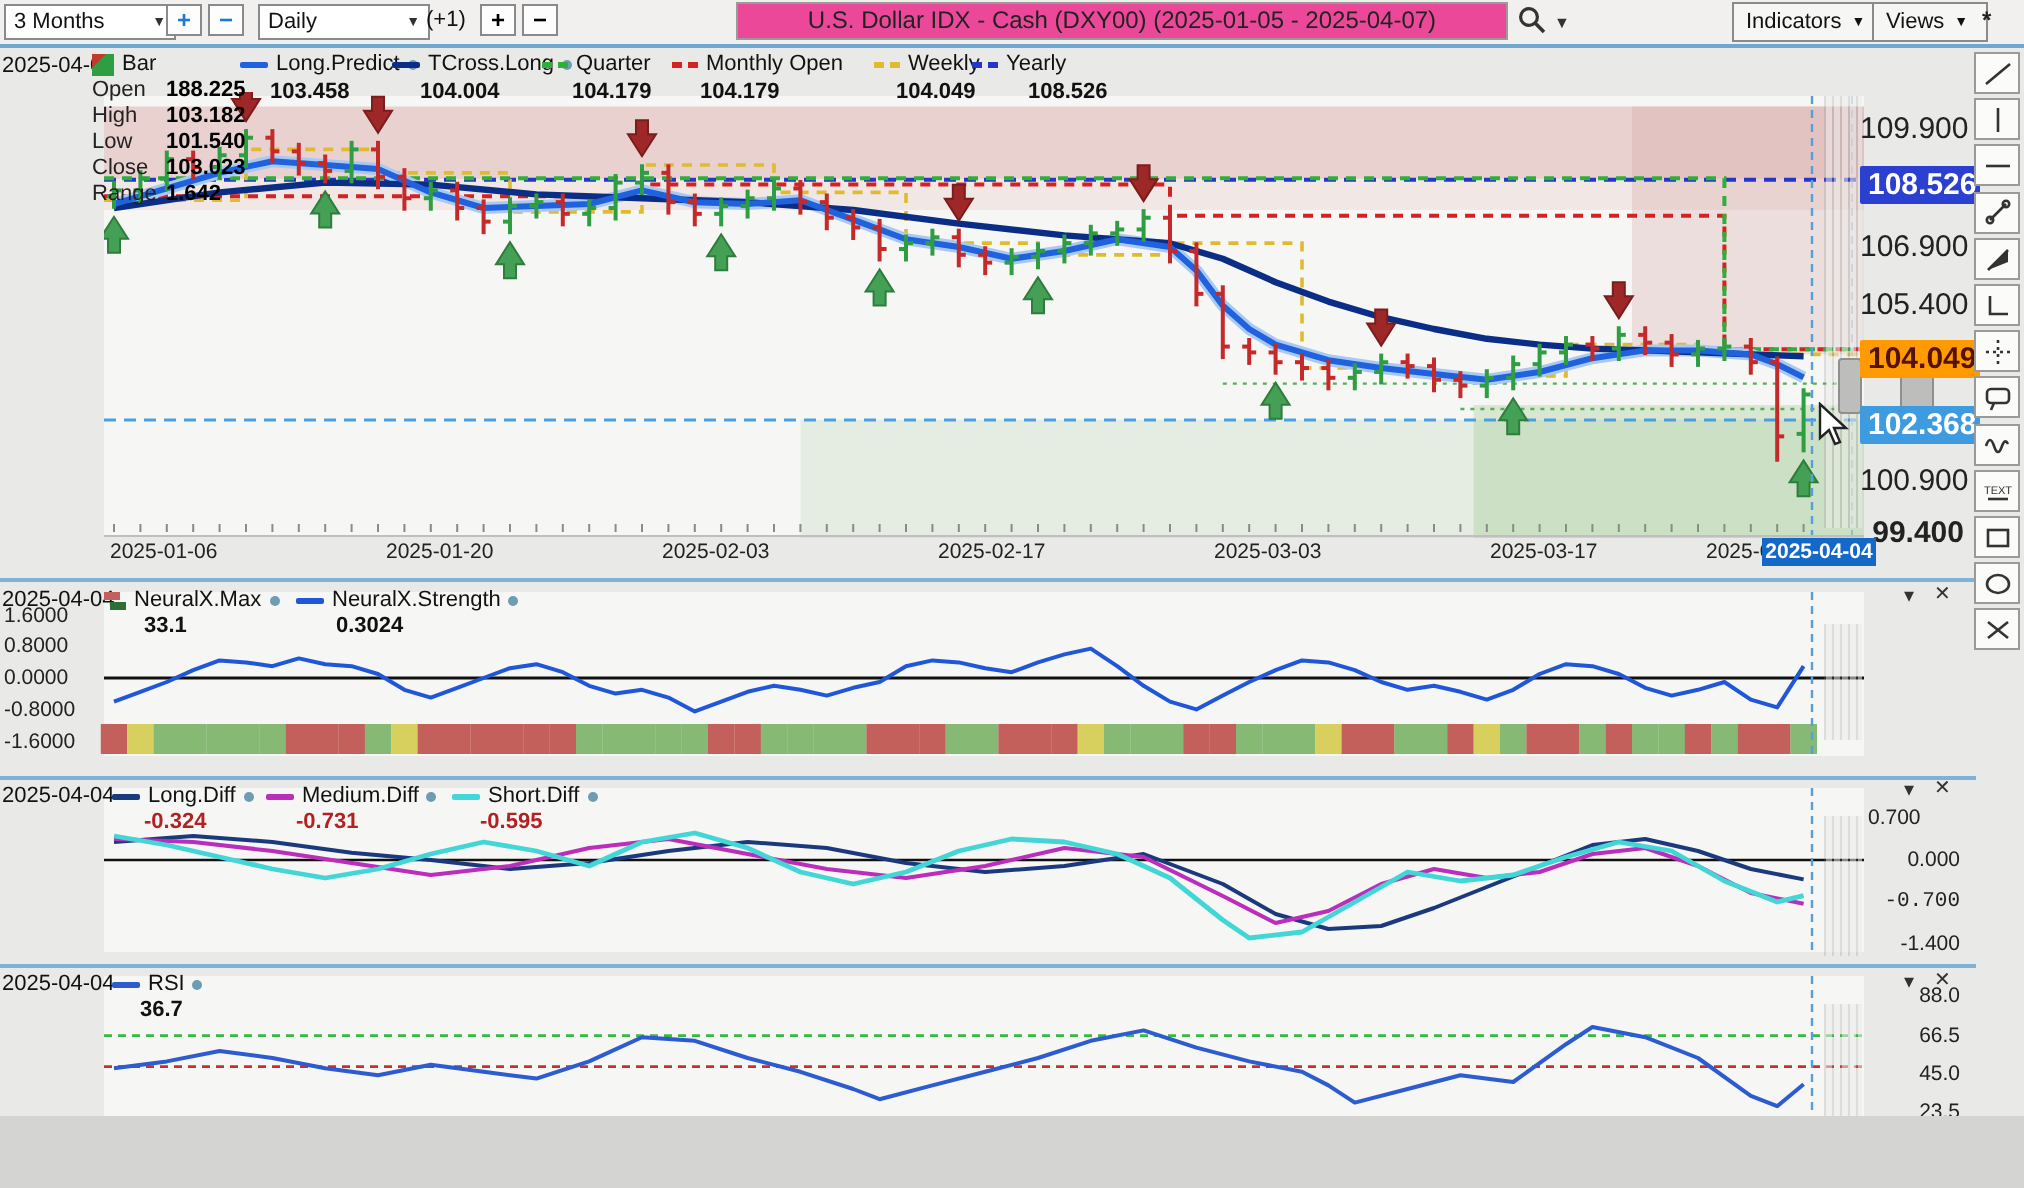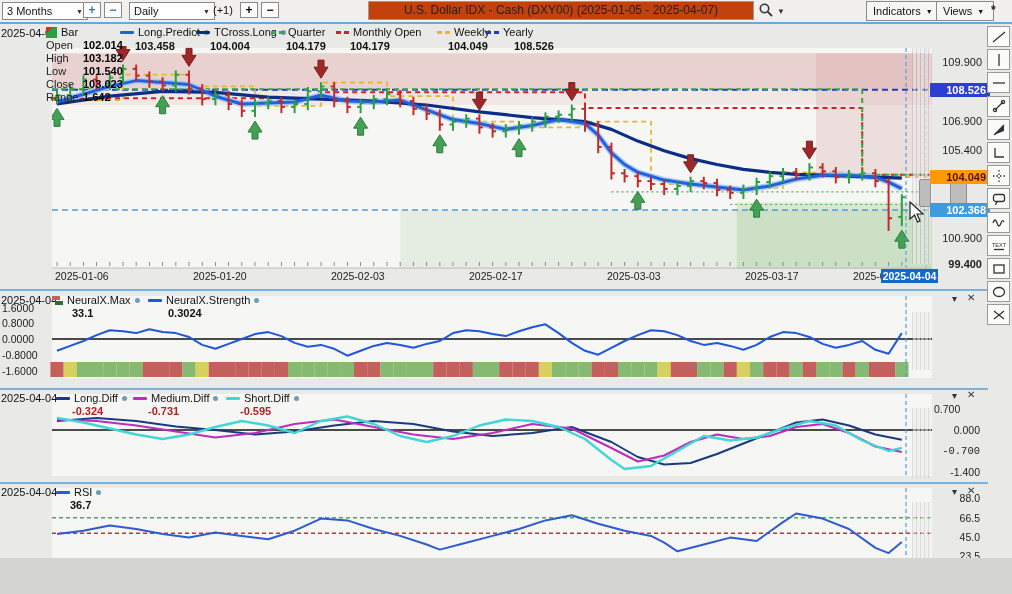--- a/index.html
+++ b/index.html
@@ -5,41 +5,41 @@
   html,body{margin:0;padding:0;background:#d4d4d2;font-family:"Liberation Sans",sans-serif;}
   .app{position:relative;width:1012px;height:558px;background:#e9e9e7;overflow:hidden;font-size:11px;color:#111;}
   .abs{position:absolute;}
   
   .topbar{position:absolute;left:0;top:0;width:1012px;height:22px;background:#f1f0ee;}
   .tbsep{position:absolute;left:0;top:22px;width:1012px;height:2px;background:#6fa7cf;}
   .combo{position:absolute;top:2px;height:16px;background:#fff;border:1px solid #8a8a8a;display:flex;align-items:center;padding:0 4px;gap:4px;cursor:default;}
   .combo .caret{font-size:7px;color:#333;margin-left:auto;}
   .tbtn{position:absolute;top:2px;width:18px;height:16px;background:#fdfdfd;border:1px solid #8a8a8a;text-align:center;line-height:15px;font-weight:bold;font-size:12px;padding:0;}
   .tbtn.blue{color:#1f78d1;}
-  .titlebox{position:absolute;left:368px;top:1px;width:384px;height:17px;background:#c2410c;border:1px solid #9a9a9a;text-align:center;line-height:17px;font-size:12px;color:#222;white-space:nowrap;overflow:hidden;}
+  .titlebox{position:absolute;left:368px;top:1px;width:384px;height:17px;background:#ec4899;border:1px solid #9a9a9a;text-align:center;line-height:17px;font-size:12px;color:#222;white-space:nowrap;overflow:hidden;}
   .ddbtn{position:absolute;top:1px;height:18px;background:#f6f6f4;border:1px solid #8a8a8a;display:flex;align-items:center;gap:5px;padding:0 6px;font-size:11px;}
   .ddbtn .caret{font-size:7px;}
   .pin{position:absolute;left:991px;top:3px;font-size:12px;font-weight:bold;color:#222;}
   
   .sep{position:absolute;left:0;width:988px;height:2px;background:#7fb2d8;}
   svg.panel-svg{position:absolute;left:0;}
   .legend-item{position:absolute;display:flex;align-items:center;gap:4px;white-space:nowrap;}
   .legend-val{position:absolute;font-weight:bold;white-space:nowrap;}
   .sw-line{display:inline-block;width:14px;height:3px;border-radius:1px;}
   .sw-dash{display:inline-block;width:13px;height:3px;}
   .sw-bar{display:inline-block;width:11px;height:11px;background:#2f9e42;position:relative;}
   .sw-bar::after{content:"";position:absolute;left:0;top:0;border-style:solid;border-width:7px 7px 0 0;border-color:#c23a2a transparent transparent transparent;}
   .sw-nmax{display:inline-block;width:11px;height:9px;background:
      linear-gradient(#c4605c 0 4px,transparent 4px) no-repeat 0 0/8px 4px,
      linear-gradient(#2e6e34 0 4px,transparent 4px) no-repeat 3px 5px/8px 4px;}
   .dot{display:inline-block;width:5px;height:5px;border-radius:50%;background:#6e9cb4;}
   .ohlc-row{position:absolute;left:46px;white-space:nowrap;}
   .ohlc-row .olab{display:inline-block;width:37px;color:#222;}
   .ohlc-row b{color:#000;}
-  .ylab{position:absolute;width:52px;text-align:right;font-size:11px;color:#222;}
+  .ylab{position:absolute;width:52px;text-align:right;font-size:15px;color:#222;}
   .ylab.pill{text-align:right;padding:1px 4px;font-weight:bold;border-radius:1px;}
   .xlab{position:absolute;font-size:10.5px;color:#222;white-space:nowrap;}
   .datepill{position:absolute;left:881px;top:269px;width:57px;padding:1px 0;background:#1469c8;color:#fff;font-size:10.5px;font-weight:bold;text-align:center;}
   .ptick{position:absolute;font-size:10.5px;color:#222;white-space:nowrap;}
   .pctl{position:absolute;font-size:10px;color:#333;cursor:default;line-height:10px;}
   .hatch{position:absolute;width:19px;background:repeating-linear-gradient(90deg,rgba(130,130,130,0.22) 0 1px,rgba(235,235,233,0.55) 1px 4px);}
   .thumbv{position:absolute;background:#bdbdbb;border:1px solid #8f8f8d;border-radius:2px;}
   
   .rtool{position:absolute;left:987px;width:23px;height:21px;background:#fbfbfa;border:1px solid #9a9a9a;box-sizing:border-box;display:flex;align-items:center;justify-content:center;padding:0;}
   
@@ -429,21 +429,21 @@
     <span class="sw-dash" style="background: linear-gradient(90deg, rgb(35, 56, 200) 0px, rgb(35, 56, 200) 5px, transparent 5px, transparent 8px, rgb(35, 56, 200) 8px, rgb(35, 56, 200) 13px);"></span>
     <span>Yearly</span>
   </div>
   <span class="legend-val" style="left:135px;top:40px;">103.458</span>
   <span class="legend-val" style="left:210px;top:40px;">104.004</span>
   <span class="legend-val" style="left:286px;top:40px;">104.179</span>
   <span class="legend-val" style="left:350px;top:40px;">104.179</span>
   <span class="legend-val" style="left:448px;top:40px;">104.049</span>
   <span class="legend-val" style="left:514px;top:40px;">108.526</span>
 
-  <div class="ohlc-row" style="top:39px;"><span class="olab">Open</span><b>102.014</b></div>
+  <div class="ohlc-row" style="top:39px;"><span class="olab">Open</span><b>188.225</b></div>
   <div class="ohlc-row" style="top:52px;"><span class="olab">High</span><b>103.182</b></div>
   <div class="ohlc-row" style="top:65px;"><span class="olab">Low</span><b>101.540</b></div>
   <div class="ohlc-row" style="top:78px;"><span class="olab">Close</span><b>103.023</b></div>
   <div class="ohlc-row" style="top:91px;"><span class="olab">Range</span><b>1.642</b></div>
 
   <div id="main-ylabels">
       <div class="ylab" style="left: 930px; top: 56px;">109.900</div>
       <div class="ylab pill" style="left: 930px; top: 83px; background: rgb(43, 63, 208); color: rgb(255, 255, 255);">108.526</div>
       <div class="ylab" style="left: 930px; top: 115px;">106.900</div>
       <div class="ylab" style="left: 930px; top: 144px;">105.400</div>

